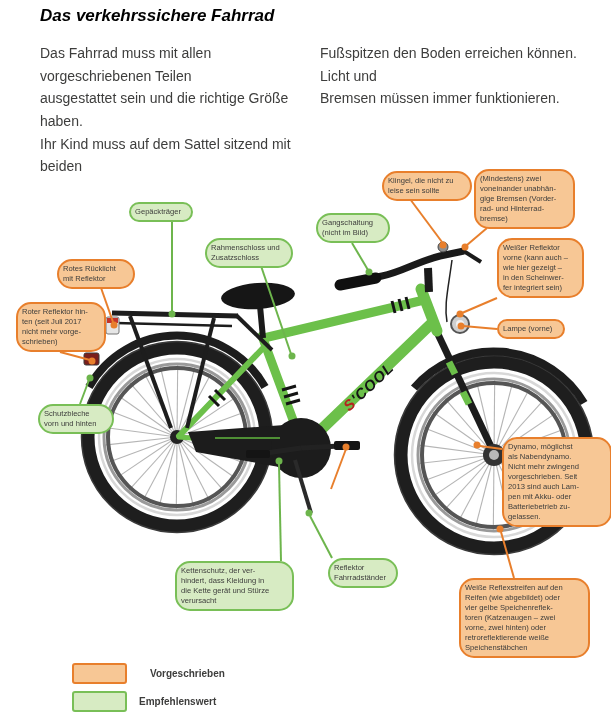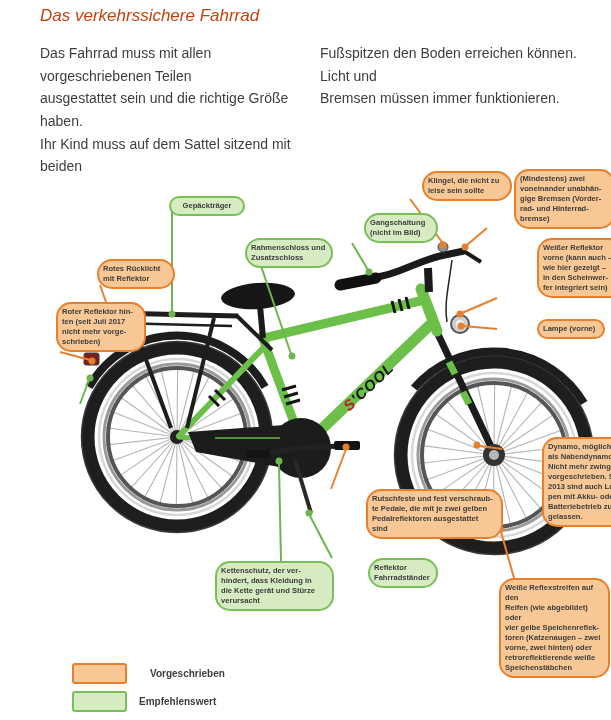--- a/index.html
+++ b/index.html
@@ -1,27 +1,27 @@
 <!DOCTYPE html>
 <html><head>
 <meta charset="utf-8">
 <style>
   html,body{margin:0;padding:0;background:#fff;}
   .stage{position:relative;width:611px;height:720px;background:#ffffff;overflow:hidden;
          font-family:"Liberation Sans",sans-serif;color:#3d3d3c;}
-  .page-title{position:absolute;left:40px;top:6px;font-size:17px;font-weight:normal;
-              font-style:italic;color:#c2410c;margin:0;text-align:right;}
+  .page-title{position:absolute;left:40px;top:6px;font-size:17px;font-weight:bold;
+              font-style:italic;color:#000000;margin:0;text-align:right;}
   .intro{position:absolute;top:42px;font-size:14px;line-height:1.62;white-space:pre-line;}
   .intro.c1{left:40px;width:282px;}
   .intro.c2{left:320px;width:268px;}
   .bike-svg{position:absolute;left:0;top:0;width:611px;height:720px;}
   [data-spokes] line{stroke:#b5b5b5;stroke-width:1.1;}
   .label{position:absolute;box-sizing:border-box;border:2px solid;border-radius:15px;
-         padding:3px 4px;font-size:7.6px;font-weight:bold;line-height:1.32;
-         color:#3d3d3c;white-space:pre-line;margin-left:40px;}
+         padding:3px 4px;font-size:7.6px;font-weight:normal;line-height:1.32;
+         color:#3d3d3c;white-space:pre-line;}
   .label.orange{background:#f7c795;border-color:#e87f2c;}
   .label.green{background:#d7ebc3;border-color:#79bf57;}
   .legend-item{position:absolute;display:flex;align-items:center;}
   .swatch{width:55px;height:21px;border:2px solid;border-radius:3px;box-sizing:border-box;}
   .swatch.orange{background:#f7c795;border-color:#e87f2c;}
   .swatch.green{background:#d7ebc3;border-color:#79bf57;}
   .legend-text{margin-left:12px;font-size:10px;font-weight:bold;}
   .ll{fill:none;stroke-width:2;}
   .ll.o{stroke:#e87f2c;}  .ll.g{stroke:#6db54c;}
   .dot.o{fill:#e87f2c;}   .dot.g{fill:#6db54c;}
@@ -223,63 +223,61 @@
       <circle class="dot g" cx="309" cy="513" r="3.5"></circle>
 
       <line class="ll g" x1="281" y1="561" x2="279" y2="464"></line>
       <circle class="dot g" cx="279" cy="461" r="3.5"></circle>
 
       <line class="ll o" x1="514" y1="578" x2="501" y2="532"></line>
       <circle class="dot o" cx="500" cy="529" r="3.5"></circle>
     </g>
   </svg>
 
-  <div class="label green" style="left:129px;top:196px;width:76px;text-align:center;">Gepäckträger</div>
+  <div class="label green" style="left:129px;top:202px;width:64px;">Gepäckträger</div>
   <div class="label green" style="left:205px;top:238px;width:88px;">Rahmenschloss und
 Zusatzschloss</div>
   <div class="label orange" style="left:57px;top:259px;width:78px;">Rotes Rücklicht
 mit Reflektor</div>
   <div class="label orange" style="left:16px;top:302px;width:90px;">Roter Reflektor hin-
 ten (seit Juli 2017
 nicht mehr vorge-
 schrieben)</div>
-  <div class="label green" style="left:324px;top:213px;width:74px;">Gangschaltung
+  <div class="label green" style="left:316px;top:213px;width:74px;">Gangschaltung
 (nicht im Bild)</div>
   <div class="label orange" style="left:382px;top:171px;width:90px;">Klingel, die nicht zu
 leise sein sollte</div>
   <div class="label orange" style="left:474px;top:169px;width:101px;">(Mindestens) zwei
 voneinander unabhän-
 gige Bremsen (Vorder-
 rad- und Hinterrad-
 bremse)</div>
   <div class="label orange" style="left:497px;top:238px;width:87px;">Weißer Reflektor
 vorne (kann auch –
 wie hier gezeigt –
 in den Scheinwer-
 fer integriert sein)</div>
   <div class="label orange" style="left:497px;top:319px;width:68px;">Lampe (vorne)</div>
+  <div class="label green" style="left:38px;top:404px;width:76px;">Schutzbleche
+vorn und hinten</div>
   <div class="label orange" style="left:502px;top:437px;width:110px;">Dynamo, möglichst
 als Nabendynamo.
 Nicht mehr zwingend
 vorgeschrieben. Seit
 2013 sind auch Lam-
 pen mit Akku- oder
 Batteriebetrieb zu-
 gelassen.</div>
-  <div class="label orange" style="left:326px;top:489px;width:137px;">Rutschfeste und fest verschraub-
-te Pedale, die mit je zwei gelben
-Pedalreflektoren ausgestattet
-sind</div>
   <div class="label green" style="left:328px;top:558px;width:70px;">Reflektor
 Fahrradständer</div>
   <div class="label green" style="left:175px;top:561px;width:119px;">Kettenschutz, der ver-
 hindert, dass Kleidung in
 die Kette gerät und Stürze
 verursacht</div>
-  <div class="label orange" style="left:459px;top:578px;width:111px;">Weiße Reflexstreifen auf den
+  <div class="label orange" style="left:459px;top:578px;width:131px;">Weiße Reflexstreifen auf den
 Reifen (wie abgebildet) oder
 vier gelbe Speichenreflek-
 toren (Katzenaugen – zwei
 vorne, zwei hinten) oder
 retroreflektierende weiße
 Speichenstäbchen</div>
 
   <div class="legend-item" style="left:72px;top:663px;gap:11px;">
     <div class="swatch orange"></div>
     <div class="legend-text">Vorgeschrieben</div>

